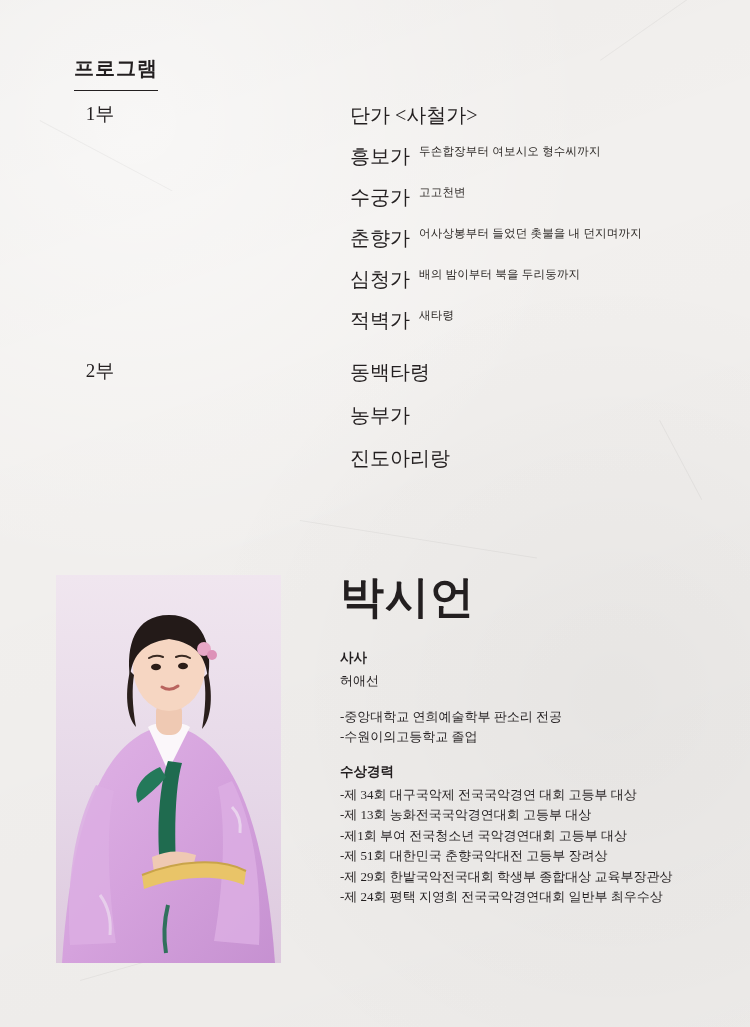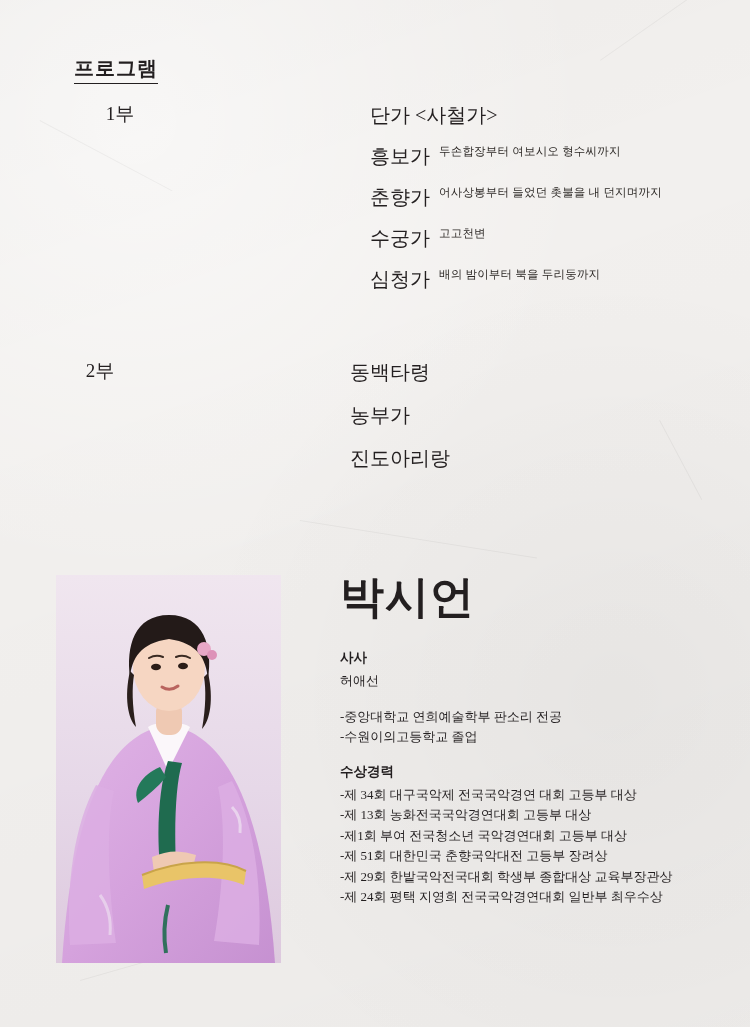--- a/index.html
+++ b/index.html
@@ -46,36 +46,36 @@
     width: 750px;
   }
   .program-title {
     position: absolute;
     left: 74px;
     top: 44px;
     font-size: 20px;
     font-weight: bold;
     letter-spacing: 1px;
     border-bottom: 1.5px solid #231f20;
-    padding-bottom: 4px;
+    padding-bottom: 11px;
     line-height: 1.1;
   }
 
   .part {
     position: absolute;
     display: flex;
     align-items: flex-start;
   }
   .part-label {
     width: 200px;
     text-align: center;
     font-size: 19px;
     line-height: 1.2;
   }
-  .part-1 { left: 0px; top: 103px; padding-left: 20px; }
+  .part-1 { left: 0px; top: 103px; }
   .part-2 { left: 0px; top: 360px; }
 
   .songs {
     margin-left: 150px;
   }
   .song-row {
     display: flex;
     align-items: flex-start;
     margin-bottom: 16px;
     white-space: nowrap;
@@ -158,30 +158,34 @@
       <div class="songs">
         <div class="song-row">
           <span class="song-name">단가 &lt;사철가&gt;</span>
           <span class="song-note"></span>
         </div>
         <div class="song-row">
           <span class="song-name">흥보가</span>
           <span class="song-note">두손합장부터 여보시오 형수씨까지</span>
         </div>
         <div class="song-row">
+          <span class="song-name">수궁가</span>
+          <span class="song-note">고고천변</span>
+        </div>
+        <div class="song-row">
           <span class="song-name">춘향가</span>
           <span class="song-note">어사상봉부터 들었던 촛불을 내 던지며까지</span>
         </div>
         <div class="song-row">
-          <span class="song-name">수궁가</span>
-          <span class="song-note">고고천변</span>
-        </div>
-        <div class="song-row">
           <span class="song-name">심청가</span>
           <span class="song-note">배의 밤이부터 북을 두리둥까지</span>
+        </div>
+        <div class="song-row">
+          <span class="song-name">적벽가</span>
+          <span class="song-note">새타령</span>
         </div>
       </div>
     </div>
 
     <div class="part part-2">
       <div class="part-label">2부</div>
       <div class="songs">
         <div class="song-row">
           <span class="song-name">동백타령</span>
           <span class="song-note"></span>

